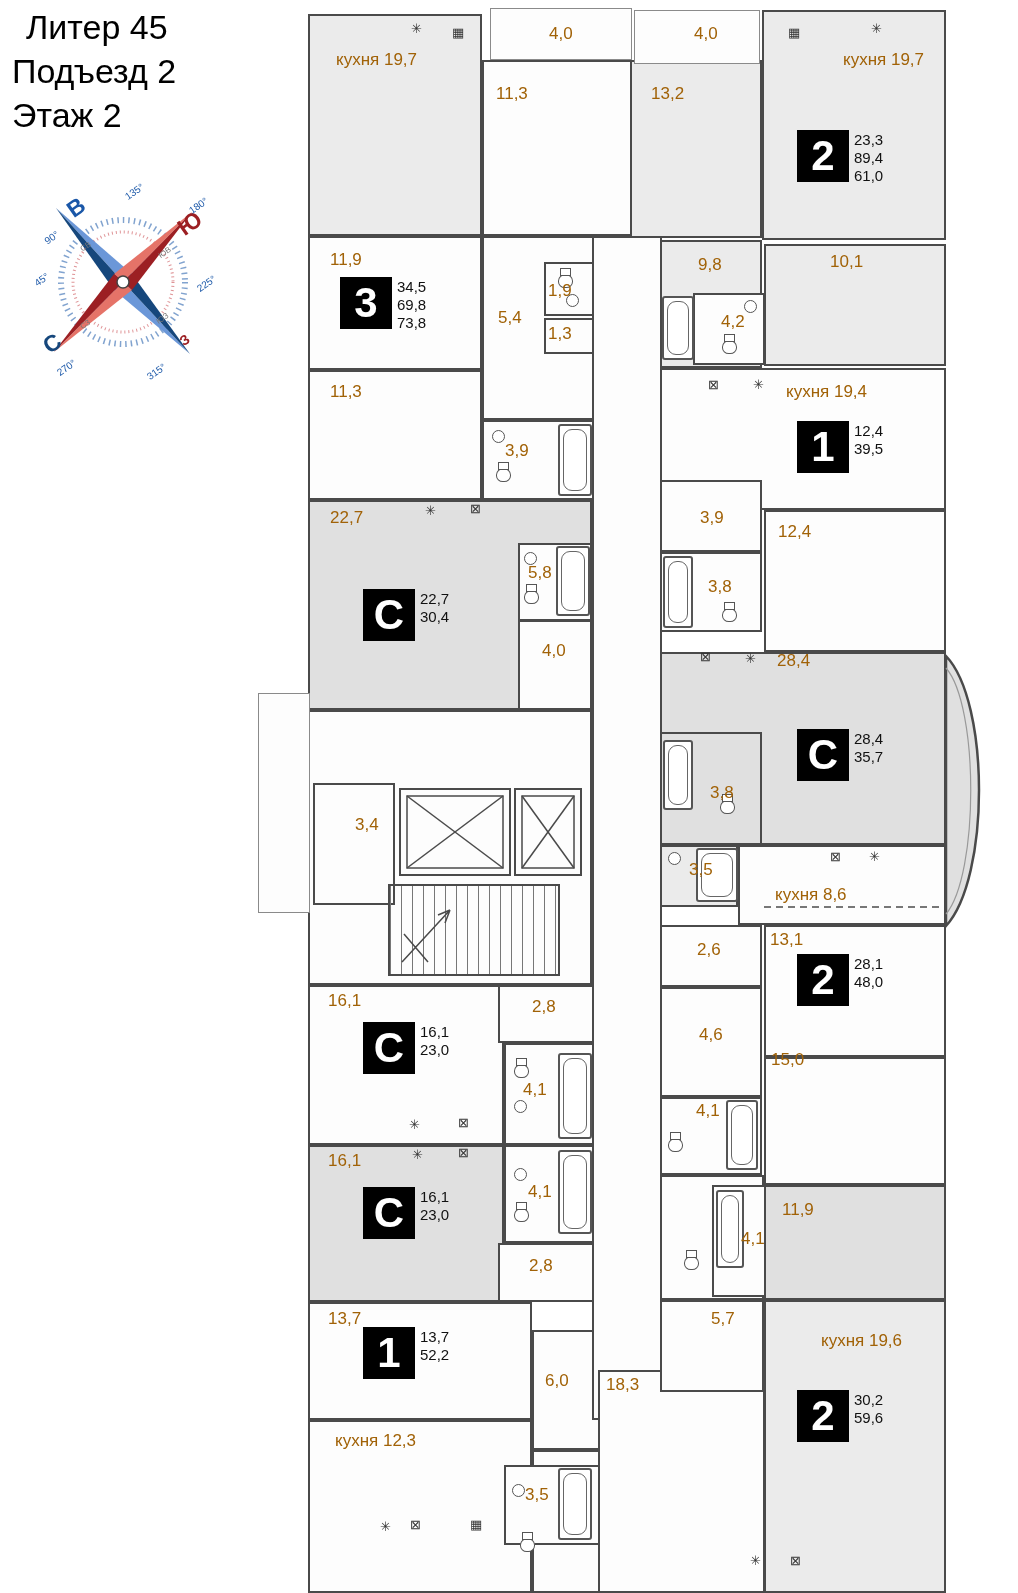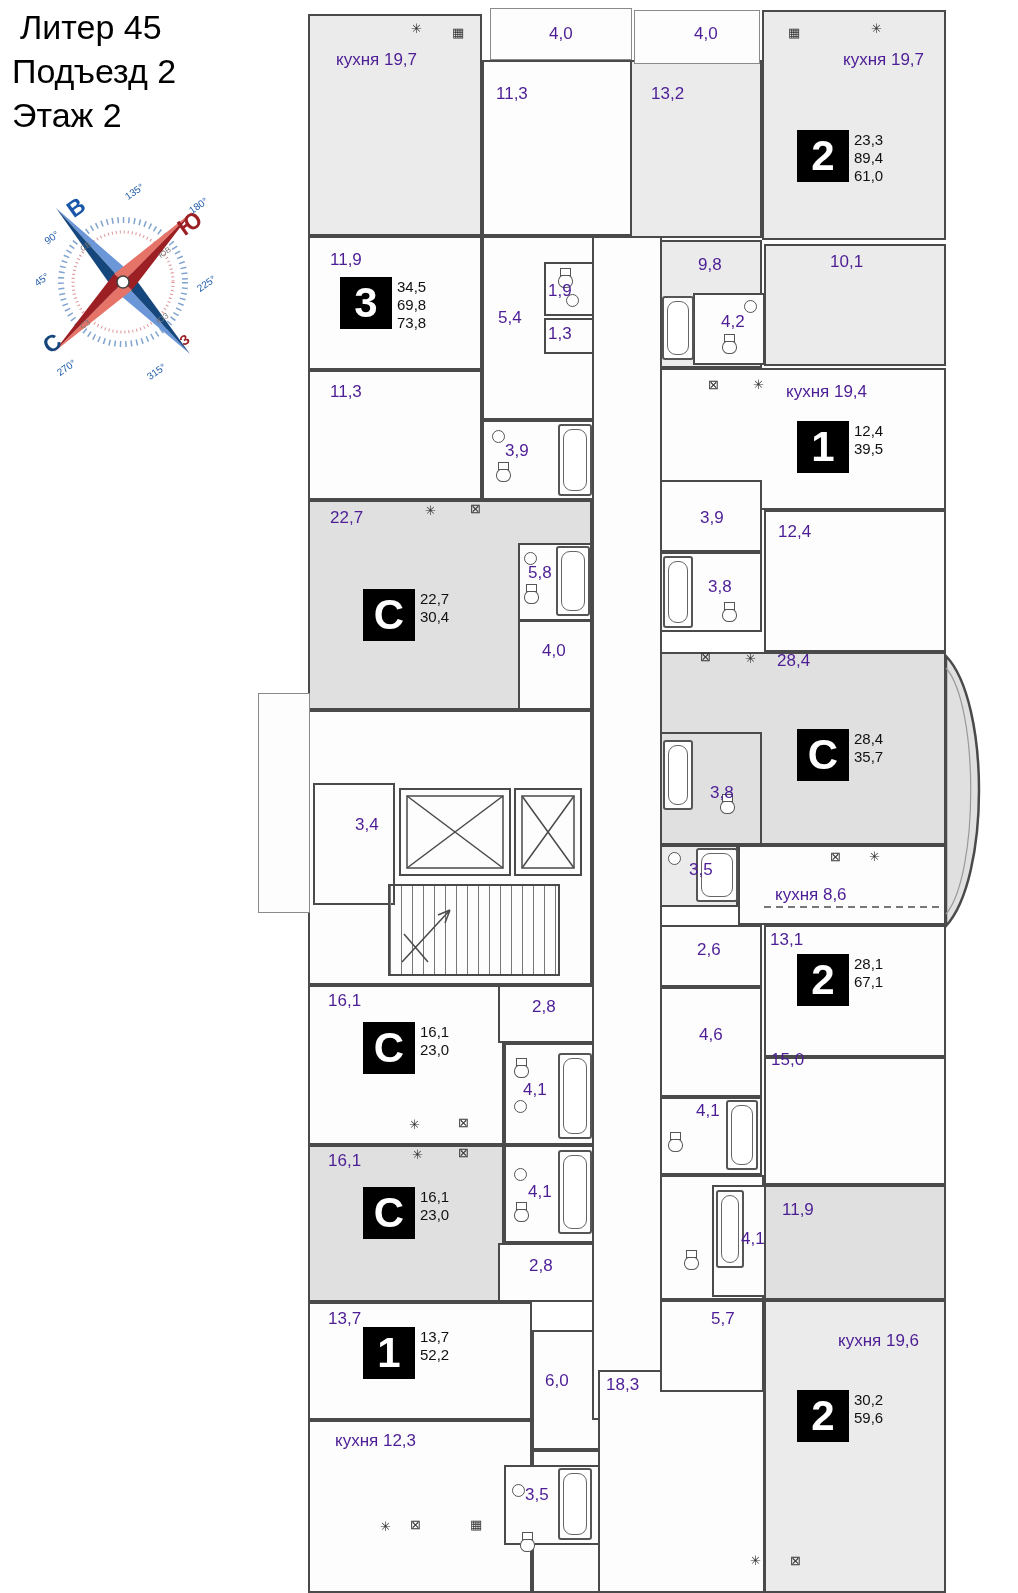--- a/index.html
+++ b/index.html
@@ -6,21 +6,21 @@
   #canvas { position:relative; width:1018px; height:1593px; background:#ffffff; overflow:hidden; }
 
   .hdr { position:absolute; font-size:34px; color:#000; white-space:nowrap; }
 
   .room { position:absolute; box-sizing:border-box; border:2px solid #4a4a4a; }
   .w  { background:#fdfdfd; }
   .g1 { background:#ebebeb; }
   .g2 { background:#e0e0e0; }
   .thin { border-width:1.5px; border-color:#8a8a8a; }
 
-  .lbl { position:absolute; font-size:17px; color:#4c1d95; white-space:nowrap; }
+  .lbl { position:absolute; font-size:17px; color:#a16207; white-space:nowrap; }
 
   .badge { position:absolute; display:flex; gap:5px; }
   .badge-num { width:52px; height:52px; background:#000; color:#fff; font-size:42px; font-weight:bold;
                display:flex; align-items:center; justify-content:center; flex:0 0 auto; }
   .badge-areas { display:flex; flex-direction:column; font-size:15px; line-height:18px; color:#111; padding-top:1px; }
 
   .stairs { position:absolute; box-sizing:border-box; border:2px solid #4a4a4a; background:
             repeating-linear-gradient(90deg, #777 0 1px, transparent 1px 11px); }
 
   .tub { position:absolute; box-sizing:border-box; border:2px solid #555; border-radius:3px; background:#fff; }
@@ -42,21 +42,21 @@
   .compass span { position:absolute; white-space:nowrap; }
   .c-card { font-size:23px; font-weight:bold; transform:rotate(-35deg); }
   .c-deg  { font-size:10px; color:#1a57a8; transform:rotate(-35deg); }
   .c-int  { font-size:8px; color:#777; transform:rotate(-35deg); }
 </style>
 </head>
 <body>
 
 <div id="canvas">
 
-  <div class="hdr" style="left:20px;top:8px">Литер 45</div>
+  <div class="hdr" style="left:26px;top:8px">Литер 45</div>
   <div class="hdr" style="left:12px;top:52px">Подъезд 2</div>
   <div class="hdr" style="left:12px;top:96px">Этаж 2</div>
 
   <div class="compass">
     <svg width="195" height="210" viewBox="0 0 195 210">
       <circle cx="95" cy="100" r="62" fill="none" stroke="#1a57a8" stroke-width="6" stroke-dasharray="1.5 4" opacity="0.55"></circle>
       <circle cx="95" cy="100" r="50" fill="none" stroke="#c0272d" stroke-width="3" stroke-dasharray="1 3" opacity="0.5"></circle>
       <polygon points="28,26 104,92 95,100" fill="#6b97d8"></polygon>
       <polygon points="28,26 86,108 95,100" fill="#16477c"></polygon>
       <polygon points="162,172 86,108 95,100" fill="#6b97d8"></polygon>
@@ -234,21 +234,21 @@
   <span class="lbl" style="left:532px;top:997px">2,8</span>
   <span class="lbl" style="left:523px;top:1080px">4,1</span>
   <span class="lbl" style="left:328px;top:1151px">16,1</span>
   <span class="lbl" style="left:528px;top:1182px">4,1</span>
   <span class="lbl" style="left:696px;top:1101px">4,1</span>
   <span class="lbl" style="left:741px;top:1229px">4,1</span>
   <span class="lbl" style="left:782px;top:1200px">11,9</span>
   <span class="lbl" style="left:529px;top:1256px">2,8</span>
   <span class="lbl" style="left:328px;top:1309px">13,7</span>
   <span class="lbl" style="left:711px;top:1309px">5,7</span>
-  <span class="lbl" style="left:838px;top:1331px">кухня 19,6</span>
+  <span class="lbl" style="left:821px;top:1331px">кухня 19,6</span>
   <span class="lbl" style="left:545px;top:1371px">6,0</span>
   <span class="lbl" style="left:606px;top:1375px">18,3</span>
   <span class="lbl" style="left:335px;top:1431px">кухня 12,3</span>
   <span class="lbl" style="left:525px;top:1485px">3,5</span>
 
   <div class="badge" style="left:340px;top:277px">
     <div class="badge-num">3</div>
     <div class="badge-areas">
       <div>34,5</div>
       <div>69,8</div>
@@ -281,21 +281,21 @@
     <div class="badge-num">С</div>
     <div class="badge-areas">
       <div>28,4</div>
       <div>35,7</div>
     </div>
   </div>
   <div class="badge" style="left:797px;top:954px">
     <div class="badge-num">2</div>
     <div class="badge-areas">
       <div>28,1</div>
-      <div>67,1</div>
+      <div>48,0</div>
     </div>
   </div>
   <div class="badge" style="left:363px;top:1022px">
     <div class="badge-num">С</div>
     <div class="badge-areas">
       <div>16,1</div>
       <div>23,0</div>
     </div>
   </div>
   <div class="badge" style="left:363px;top:1187px">

